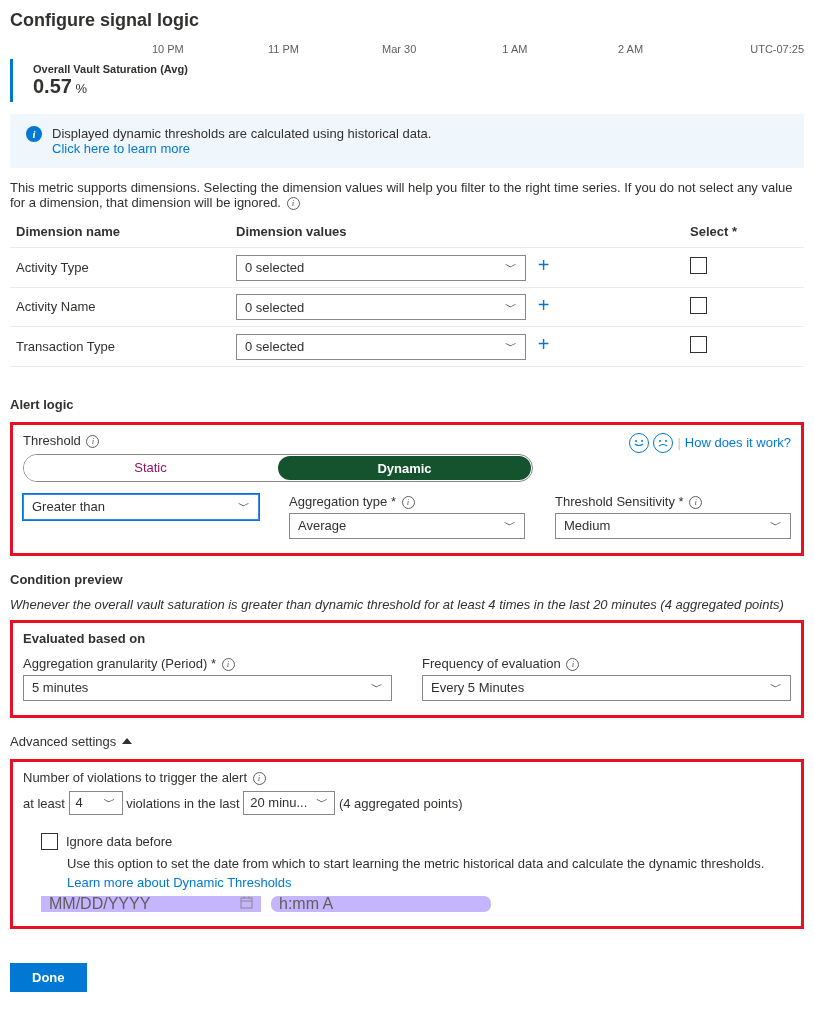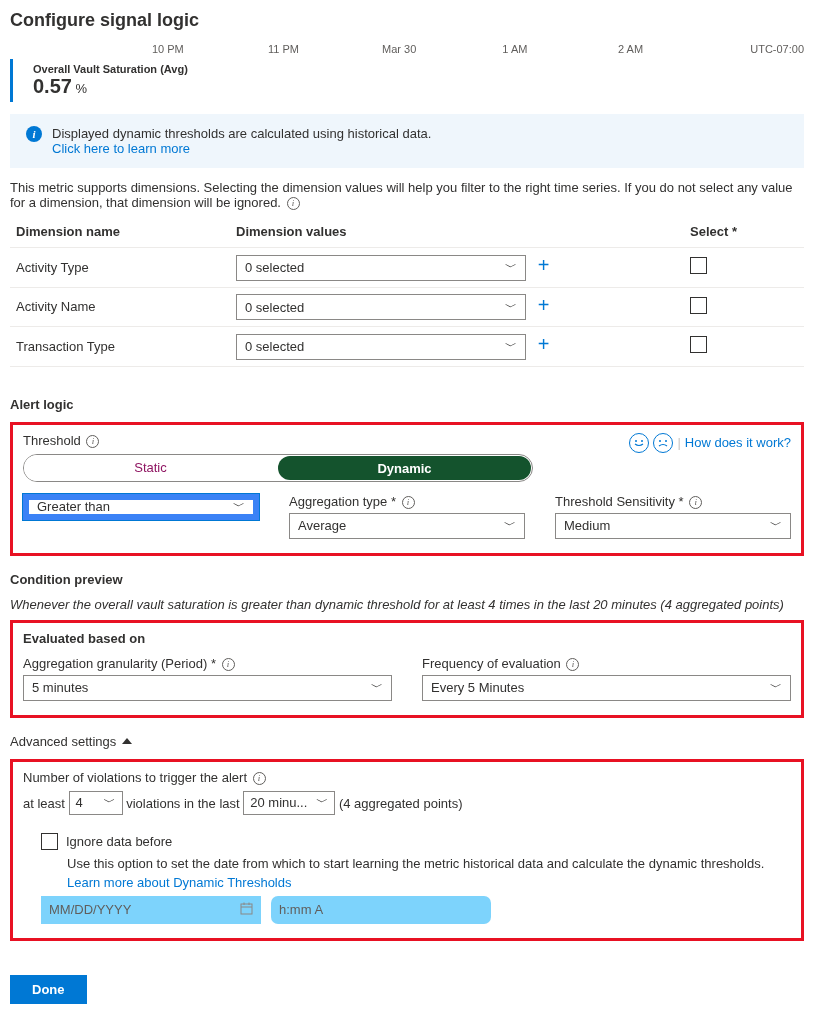--- a/index.html
+++ b/index.html
@@ -93,38 +93,38 @@
     align-items: center; justify-content: center; font-size: 11px;
   }
   .sep { color: #c8c6c4; }
   .field-row { display: flex; gap: 30px; }
   .field-col { flex: 1; display: flex; flex-direction: column; gap: 4px; }
   .select-box {
     height: 26px; border: 1px solid #8a8886; padding: 2px 8px;
     display: flex; justify-content: space-between; align-items: center;
     background: #fff; font-size: 13px;
   }
-  .select-focus { border: 6px solid #3b82f6; outline: 1px solid #0078d4; }
+  .select-focus { border: 1px solid #3b82f6; outline: 1px solid #0078d4; }
   .preview-text { font-style: italic; margin: 8px 0; }
   .adv-toggle { margin: 14px 0 10px 0; cursor: pointer; display: flex; align-items: center; gap: 6px; }
   .small-select {
     display: inline-flex; align-items: center; justify-content: space-between;
     border: 1px solid #8a8886; height: 24px; padding: 0 6px;
     font-size: 13px; background: #fff;
   }
   .w50 { width: 54px; }
   .w80 { width: 92px; }
   .ignore-row { display: flex; align-items: center; gap: 8px; margin: 18px 0 6px 18px; }
   .ignore-desc { margin: 4px 0 4px 44px; font-size: 13px; }
   .learn-link { margin-left: 44px; color: #0078d4; font-size: 13px; }
   .date-inputs { display: flex; gap: 10px; margin: 6px 0 0 18px; }
   .date-field {
-    background: #7dd3fc; height: 28px; padding: 4px 8px;
+    background: #c4b5fd; height: 16px; padding: 4px 8px;
     color: #605e5c; display: flex; align-items: center;
-    justify-content: space-between; font-size: 13px;
+    justify-content: space-between; font-size: 16px;
   }
   .date1 { width: 220px; }
   .date2 { width: 220px; border-radius: 7px; }
   .cal-icon { color: #8a8886; }
   .done-btn {
     background: #0078d4; color: #fff; border: none;
     padding: 7px 22px; font-size: 13px; font-weight: 600;
     cursor: pointer; margin-top: 18px;
   }
   .caret-up {
@@ -140,21 +140,21 @@
 
 
 <h2>Configure signal logic</h2>
 
 <div class="time-axis">
   <span>10 PM</span>
   <span>11 PM</span>
   <span>Mar 30</span>
   <span>1 AM</span>
   <span>2 AM</span>
-  <span>UTC-07:00</span>
+  <span>UTC-07:25</span>
 </div>
 
 <div class="metric-box">
   <div class="metric-label">Overall Vault Saturation (Avg)</div>
   <div>
     <span class="metric-value">0.57</span>
     <span class="metric-unit">%</span>
   </div>
 </div>
 

